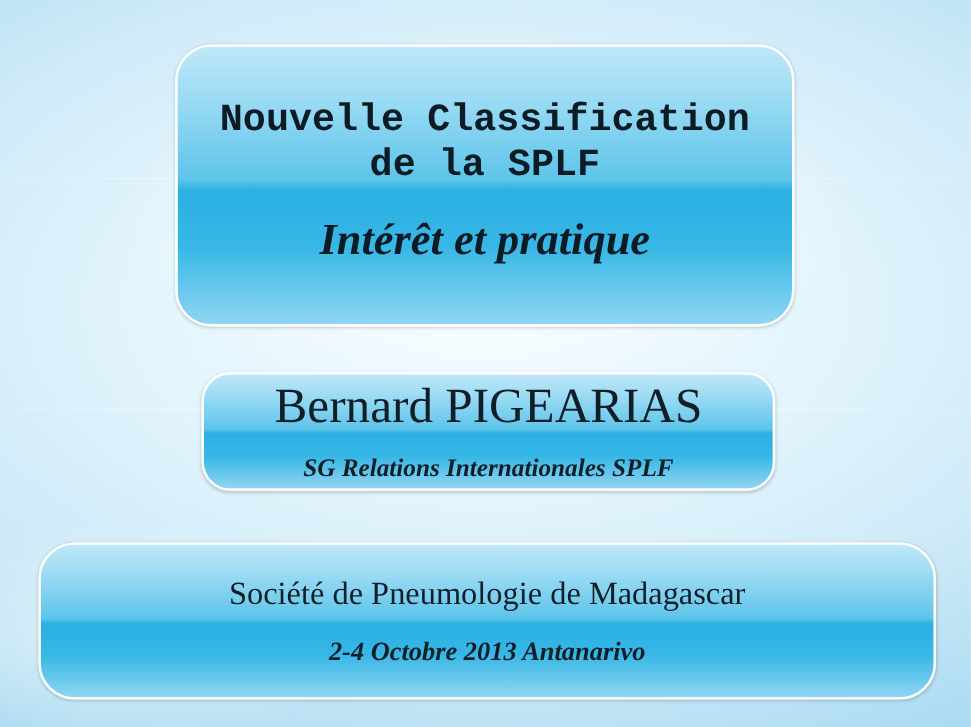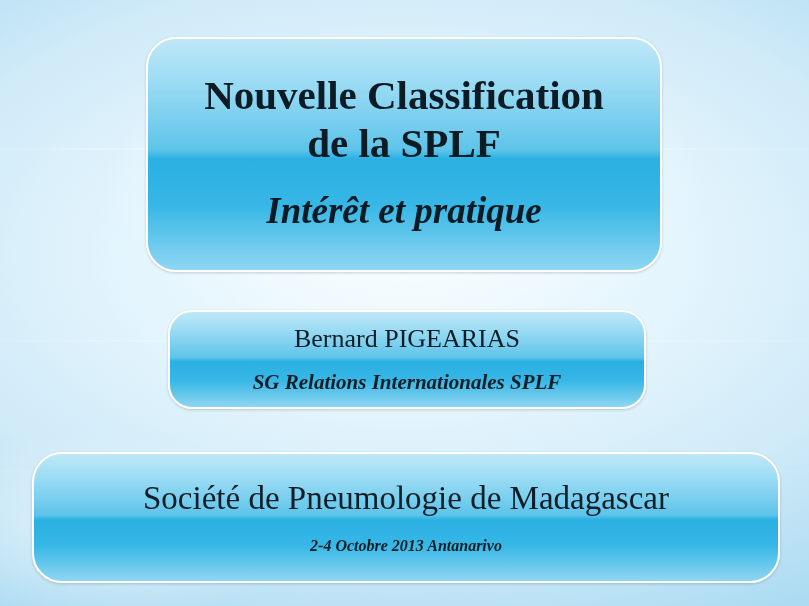--- a/index.html
+++ b/index.html
@@ -71,45 +71,46 @@
   
   #title-box {
     left: 146px;
     top: 37px;
     width: 516px;
     height: 235px;
     border-radius: 30px;
     padding: 6px 18px 12px 18px;
   }
   .title-line {
-    font-size: 41px;
+    font-size: 32px;
     font-weight: bold;
     line-height: 1.18;
     letter-spacing: 0px;
     color: #0d1b24;
+    font-family: Liberation Mono, monospace;
   }
   .title-sub {
     font-size: 37px;
     font-weight: bold;
     font-style: italic;
     margin-top: 22px;
     color: #0d1b24;
   }
 
   
   #author-box {
     left: 168px;
     top: 310px;
     width: 478px;
     height: 99px;
     border-radius: 24px;
     padding: 4px 16px;
   }
   .author-name {
-    font-size: 26px;
+    font-size: 41px;
     line-height: 1.12;
     color: #101e28;
   }
   .author-role {
     font-size: 21px;
     font-style: italic;
     font-weight: bold;
     margin-top: 17px;
     color: #101e28;
   }
@@ -117,26 +118,26 @@
   
   #venue-box {
     left: 32px;
     top: 452px;
     width: 748px;
     height: 131px;
     border-radius: 30px;
     padding: 4px 16px;
   }
   .venue-name {
-    font-size: 33px;
+    font-size: 27px;
     line-height: 1.12;
     color: #101e28;
   }
   .venue-date {
-    font-size: 16px;
+    font-size: 22px;
     font-style: italic;
     font-weight: bold;
     margin-top: 20px;
     color: #101e28;
   }
 </style>
 </head>
 <body>
 
 <div class="slide">

